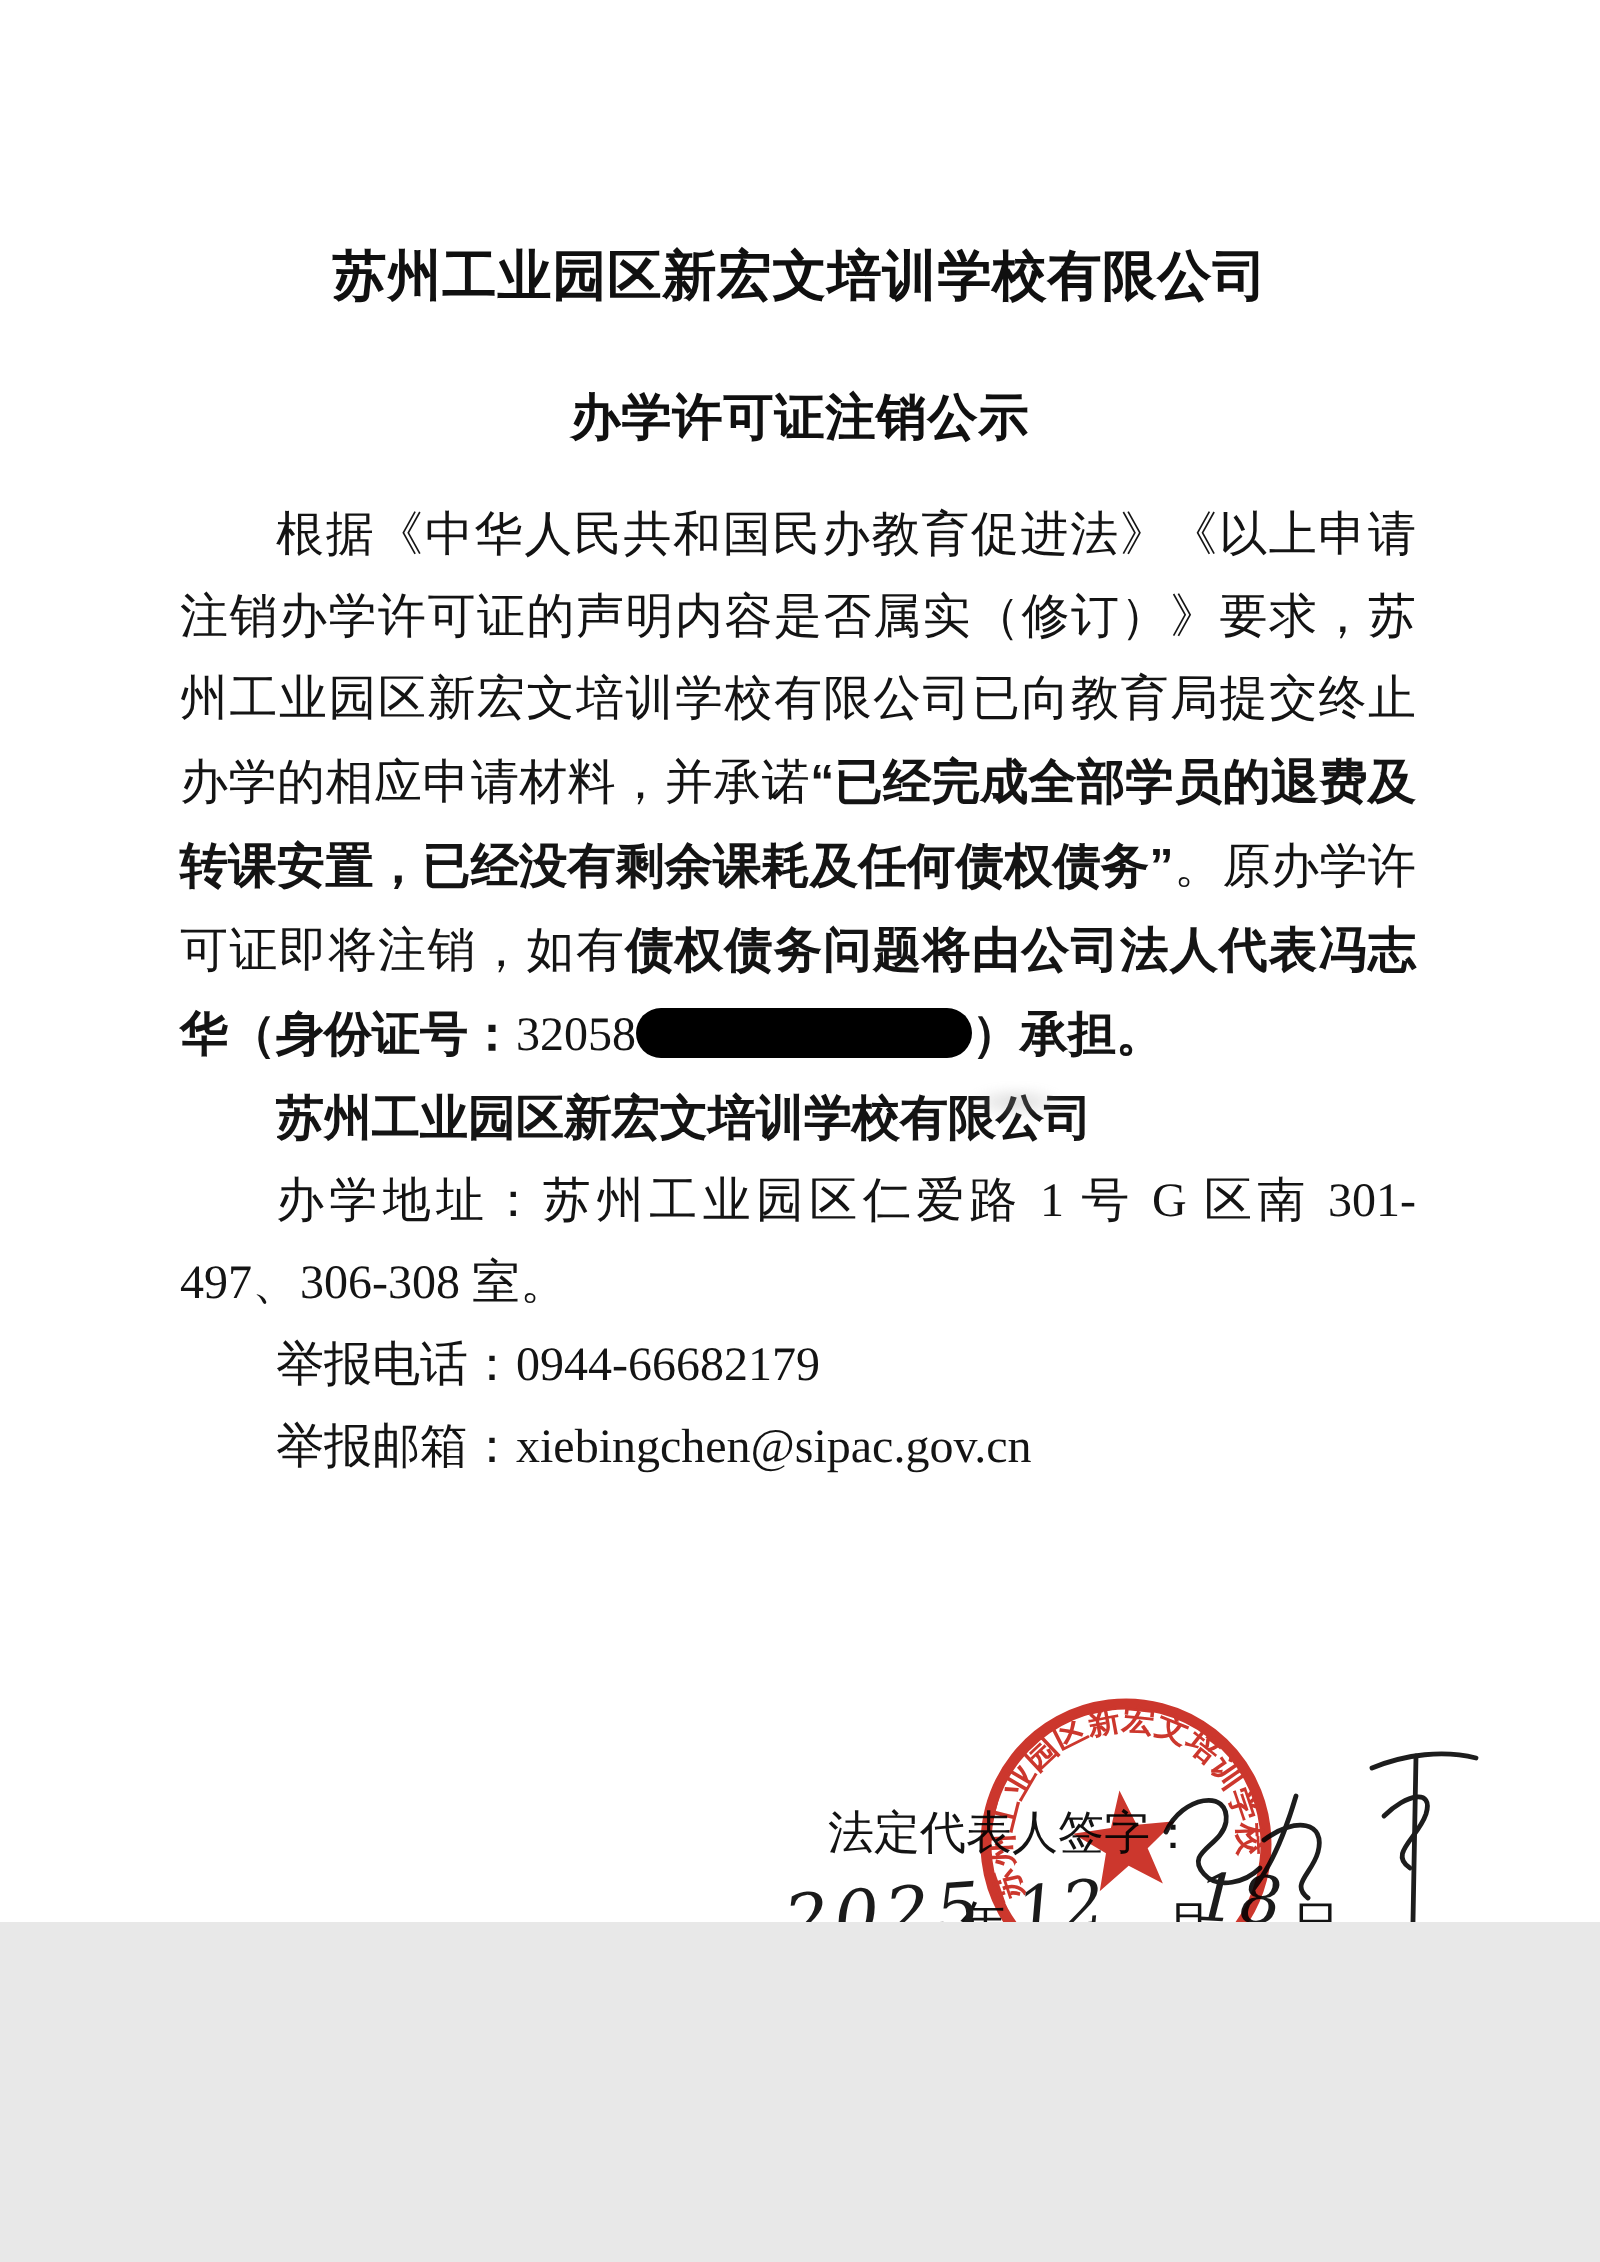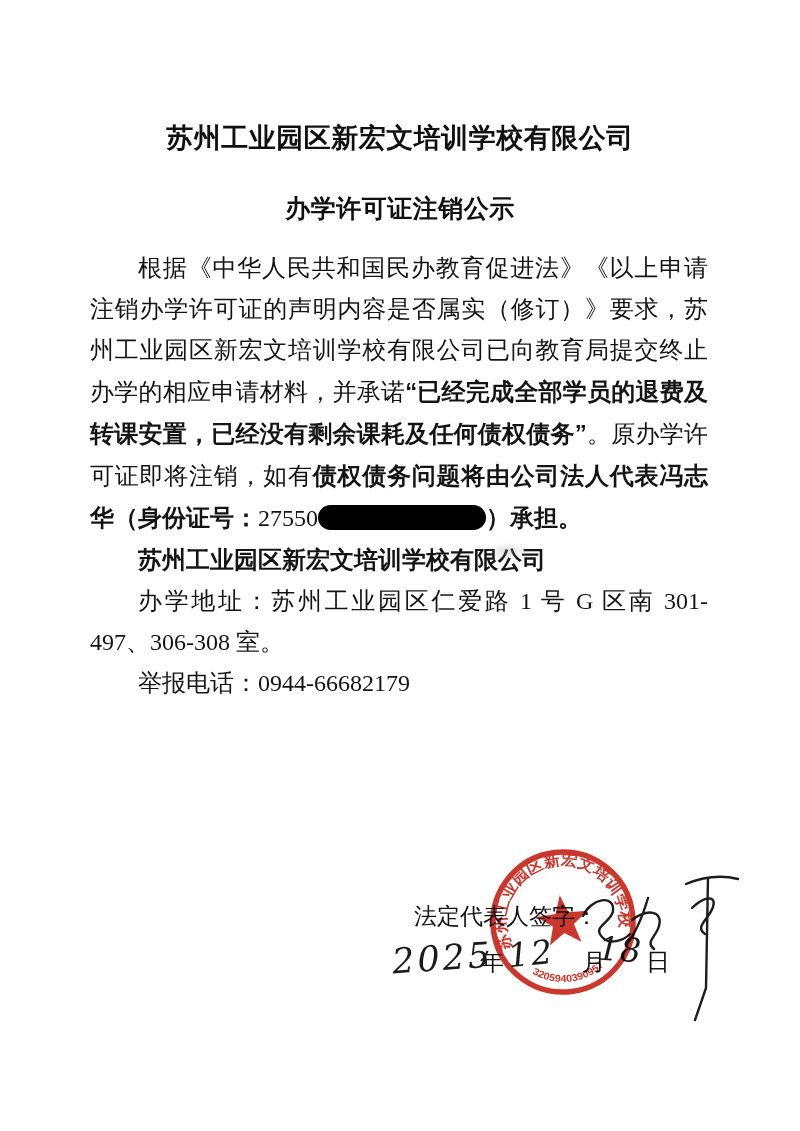--- a/index.html
+++ b/index.html
@@ -1,18 +1,18 @@
 <!DOCTYPE html>
 <html><head>
 <meta charset="utf-8">
 <style>
   html,body{margin:0;padding:0;background:#e8e8e8;}
   .page{
     position:relative;
-    width:800px;height:1131px;
+    width:800px;height:961px;
     margin:0 auto;
     background:#ffffff;
     overflow:hidden;
     font-family:"Liberation Serif","DejaVu Serif",serif;
     color:#141414;
   }
   .doc-title{
     margin:0;
     padding-top:120px;
     text-align:center;
@@ -87,24 +87,25 @@
 </style>
 </head>
 <body>
 
 <div class="page">
 
   <h1 class="doc-title">苏州工业园区新宏文培训学校有限公司</h1>
   <h2 class="doc-subtitle">办学许可证注销公示</h2>
 
   <div class="body-text" id="body-paragraphs">
-      <p class="para"><span>根据《中华人民共和国民办教育促进法》《以上申请注销办学许可证的声明内容是否属实（修订）》要求，苏州工业园区新宏文培训学校有限公司已向教育局提交终止办学的相应申请材料，并承诺</span><span class="bd">“已经完成全部学员的退费及转课安置，已经没有剩余课耗及任何债权债务”</span><span>。原办学许可证即将注销，如有</span><span class="bd">债权债务问题将由公司法人代表冯志华（身份证号：</span><span>27550</span><span class="redaction"></span><span class="bd">）承担。</span></p>
+      <p class="para"><span>根据《中华人民共和国民办教育促进法》《以上申请注销办学许可证的声明内容是否属实（修订）》要求，苏州工业园区新宏文培训学校有限公司已向教育局提交终止办学的相应申请材料，并承诺</span><span class="bd">“已经完成全部学员的退费及转课安置，已经没有剩余课耗及任何债权债务”</span><span>。原办学许可证即将注销，如有</span><span class="bd">债权债务问题将由公司法人代表冯志华（身份证号：</span><span>32058</span><span class="redaction"></span><span class="bd">）承担。</span></p>
       <p class="para"><span class="bd">苏州工业园区新宏文培训学校有限公司</span></p>
       <p class="para"><span>办学地址：苏州工业园区仁爱路 1 号 G 区南 301-497、306-308 室。</span></p>
       <p class="para"><span>举报电话：0944-66682179</span></p>
+      <p class="para"><span>举报邮箱：xiebingchen@sipac.gov.cn</span></p>
     </div>
 
   <div class="smudge"></div>
 
   <span class="printed sig-label">法定代表人签字：</span>
   <span class="printed unit-year">年</span>
   <span class="printed unit-month">月</span>
   <span class="printed unit-day">日</span>
 
   <span class="hand hand-year">2025</span>

